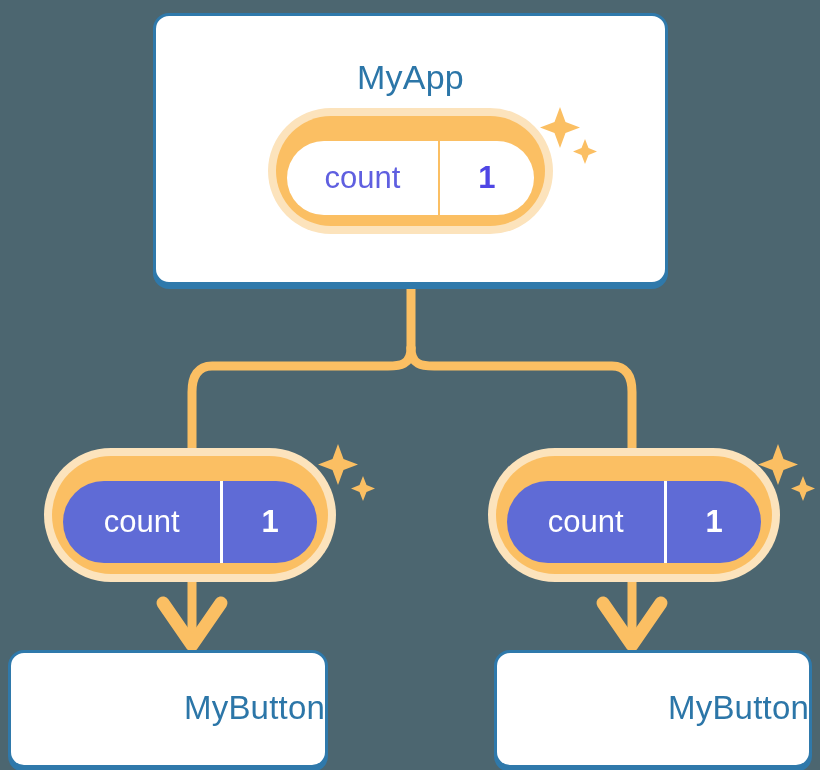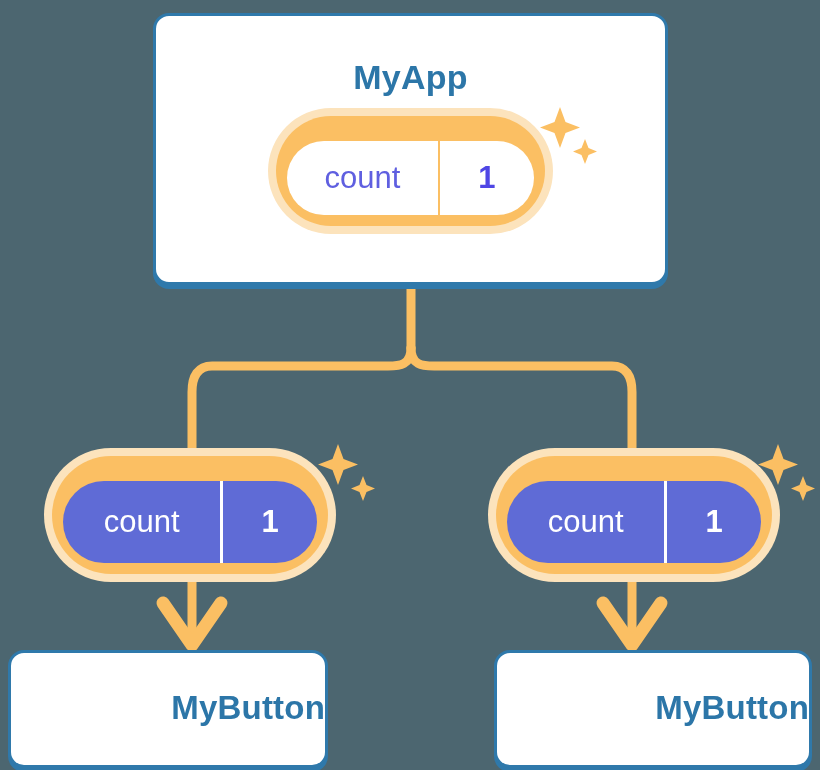--- a/index.html
+++ b/index.html
@@ -38,21 +38,21 @@
     box-sizing: border-box;
     box-shadow: 0 4px 0 0 #2f79ab;
   }
   .card-title {
     position: absolute;
     left: 0;
     width: 100%;
     text-align: center;
     color: #2c76a8;
     font-size: 34px;
-    font-weight: 700;
+    font-weight: 400;
     letter-spacing: 0.2px;
     white-space: nowrap;
   }
 
   #card-myapp {
     left: 153px;
     top: 13px;
     width: 515px;
     height: 272px;
   }

